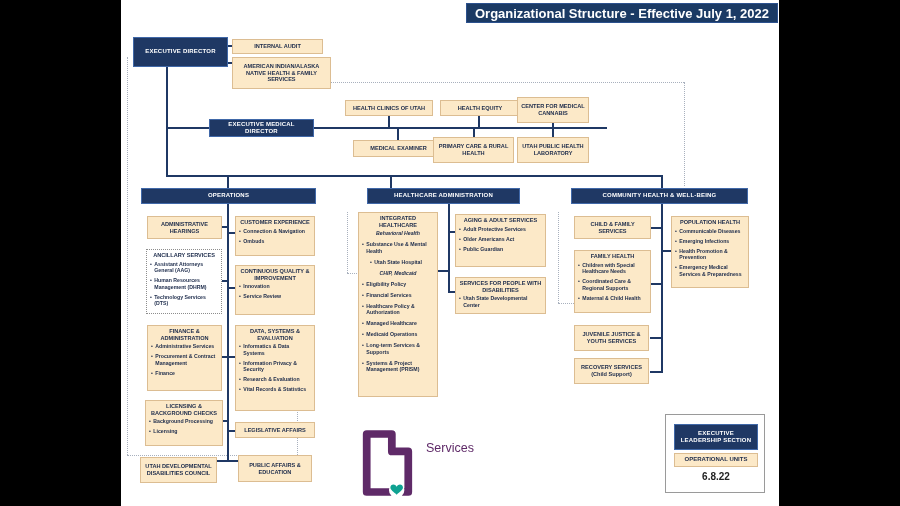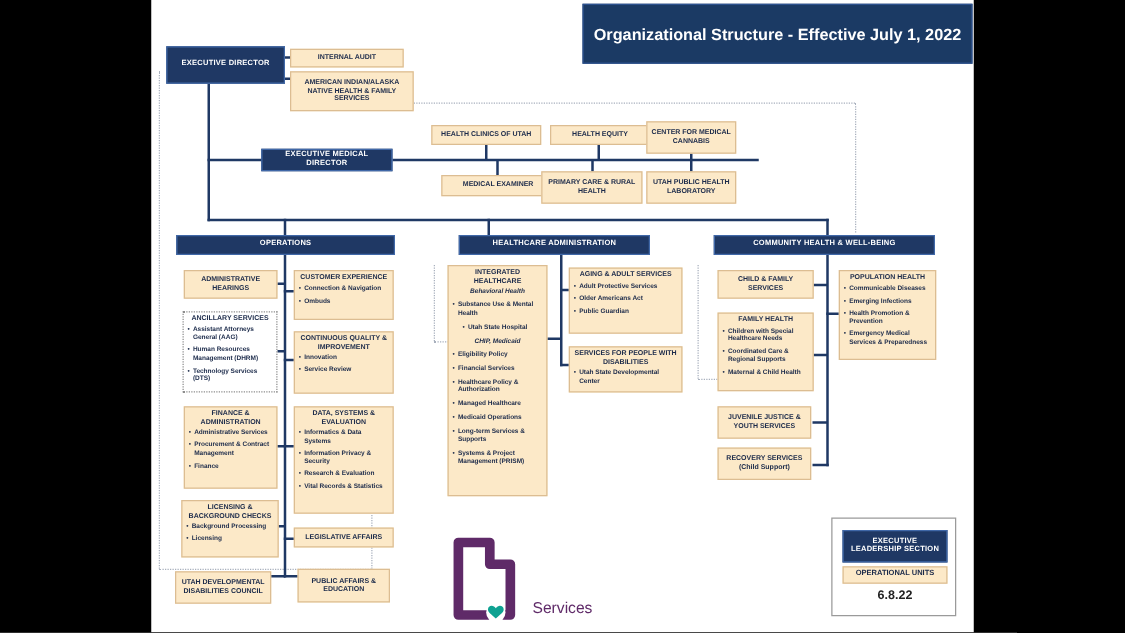--- a/index.html
+++ b/index.html
@@ -23,29 +23,29 @@
   .li.bullet2{margin-left:8px;}
   .dot{flex:0 0 auto;}
   .lh{position:absolute;height:2px;background:#1f3864;}
   .lv{position:absolute;width:2px;background:#1f3864;}
   .dh{position:absolute;height:0;border-top:1px dotted #a8b0bd;}
   .dv{position:absolute;width:0;border-left:1px dotted #a8b0bd;}
   .legend{position:absolute;background:#fff;border:1px solid #9a9a9a;}
   .legend-date{font-size:10px;font-weight:bold;color:#222;text-align:center;}
   .lg1{color:#5f2a68;font-size:11px;line-height:1.25;}
   .lg2{color:#0fa292;font-size:17.5px;font-weight:bold;line-height:1.15;}
-  .lg3{color:#5f2a68;font-size:12.5px;line-height:1.2;margin-top:38px;}
+  .lg3{color:#5f2a68;font-size:12.5px;line-height:1.2;}
 </style>
 </head>
 <body>
 
 <div class="stage">
   <div class="page"></div>
 
-  <div class="abs banner" style="left:466px;top:3px;width:312px;height:48px;">
+  <div class="abs banner" style="left:466px;top:3px;width:312px;height:20px;">
     <span>Organizational Structure - Effective July 1, 2022</span>
   </div>
 
   <div class="dh" style="left:283px;top:82px;width:401px;"></div>
   <div class="dv" style="left:684px;top:82px;height:104px;"></div>
   <div class="dv" style="left:127px;top:57px;height:398px;"></div>
   <div class="dh" style="left:127px;top:455px;width:170px;"></div>
   <div class="dv" style="left:297px;top:412px;height:43px;"></div>
   <div class="dv" style="left:347px;top:212px;height:61px;"></div>
   <div class="dh" style="left:347px;top:273px;width:12px;"></div>

